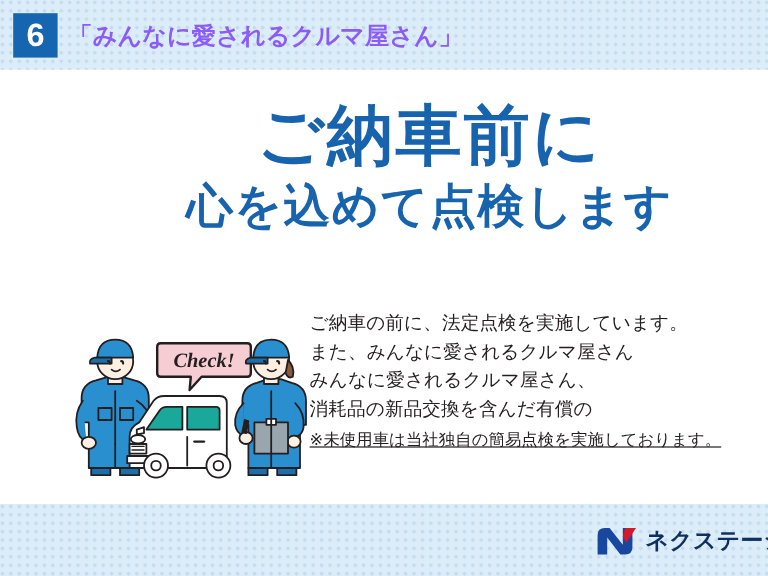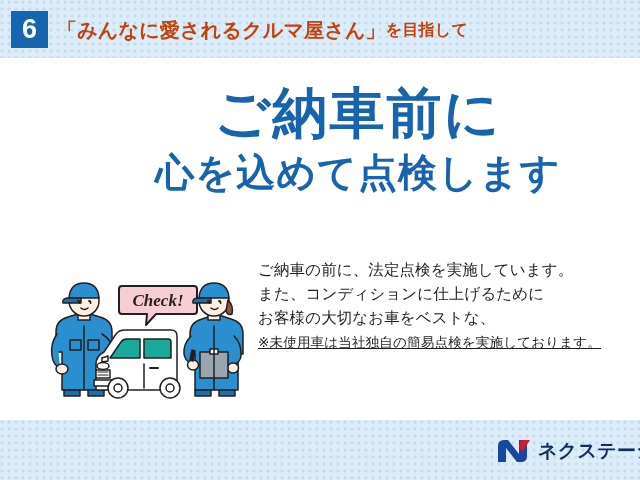--- a/index.html
+++ b/index.html
@@ -53,21 +53,21 @@
     text-align: center;
     letter-spacing: 0;
   }
   #header-title {
     position: absolute;
     left: 57px;
     top: 14px;
     height: 32px;
     display: flex;
     align-items: center;
-    color: #c2410c;
+    color: #8b5cf6;
     font-size: 20px;
     font-weight: bold;
     white-space: nowrap;
     letter-spacing: 0.2px;
   }
   #header-title .lead { font-size: 20px; }
   #header-title .tail { font-size: 16px; }
 
   
   #headline {
@@ -111,21 +111,21 @@
     display: block;
     margin-top: 3px;
     font-size: 13.6px;
     line-height: 20px;
     text-decoration: underline;
   }
 
   
   #illustration {
     position: absolute;
-    left: 44px;
+    left: 56px;
     top: 268px;
     width: 210px;
     height: 135px;
   }
   #illustration svg { display: block; }
 
   
   #logo {
     position: absolute;
     left: 497px;
@@ -148,32 +148,32 @@
 <body>
 
 <div id="page">
 
   <div id="header-band" class="dot-band"></div>
 
   <div id="badge">6</div>
 
   <div id="header-title">
     <span class="lead">「みんなに愛されるクルマ屋さん」</span>
-      <span class="tail">を目指して</span>
   </div>
 
   <div id="headline">
     <span class="hl1">ご納車前に</span>
     <span class="hl2">心を込めて点検します</span>
   </div>
 
   <div id="body-copy">
     <span class="line">ご納車の前に、法定点検を実施しています。</span>
-    <span class="line">また、コンディションに仕上げるために</span>
-    <span class="line">お客様の大切なお車をベストな、</span>
+    <span class="line">また、みんなに愛されるクルマ屋さん</span>
+    <span class="line">みんなに愛されるクルマ屋さん、</span>
+    <span class="line">消耗品の新品交換を含んだ有償の</span>
     <span class="note">※未使用車は当社独自の簡易点検を実施しております。</span>
   </div>
 
   <div id="illustration">
     <svg width="210" height="135" viewBox="0 0 210 135" xmlns="http://www.w3.org/2000/svg">
       <g stroke="#231f20" stroke-width="1.5" stroke-linejoin="round" stroke-linecap="round" fill="none">
 
         <g>
 
           <path d="M12 64 q0 -12 12 -15 l10 -3 l12 0 l10 3 q12 3 12 15 l0 20 l-6 0 l0 38 l-44 0 l0 -38 l-6 0 z" fill="#2a8fcf"></path>

